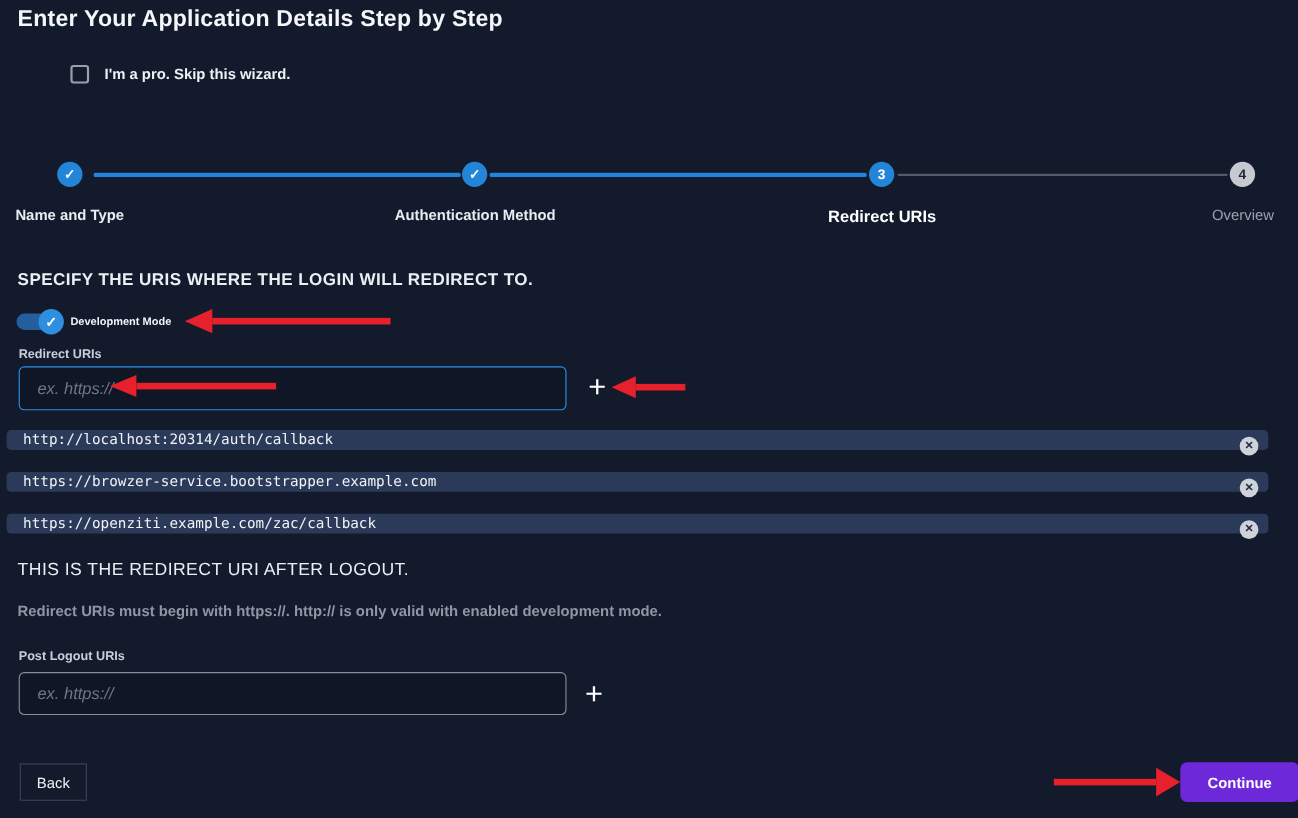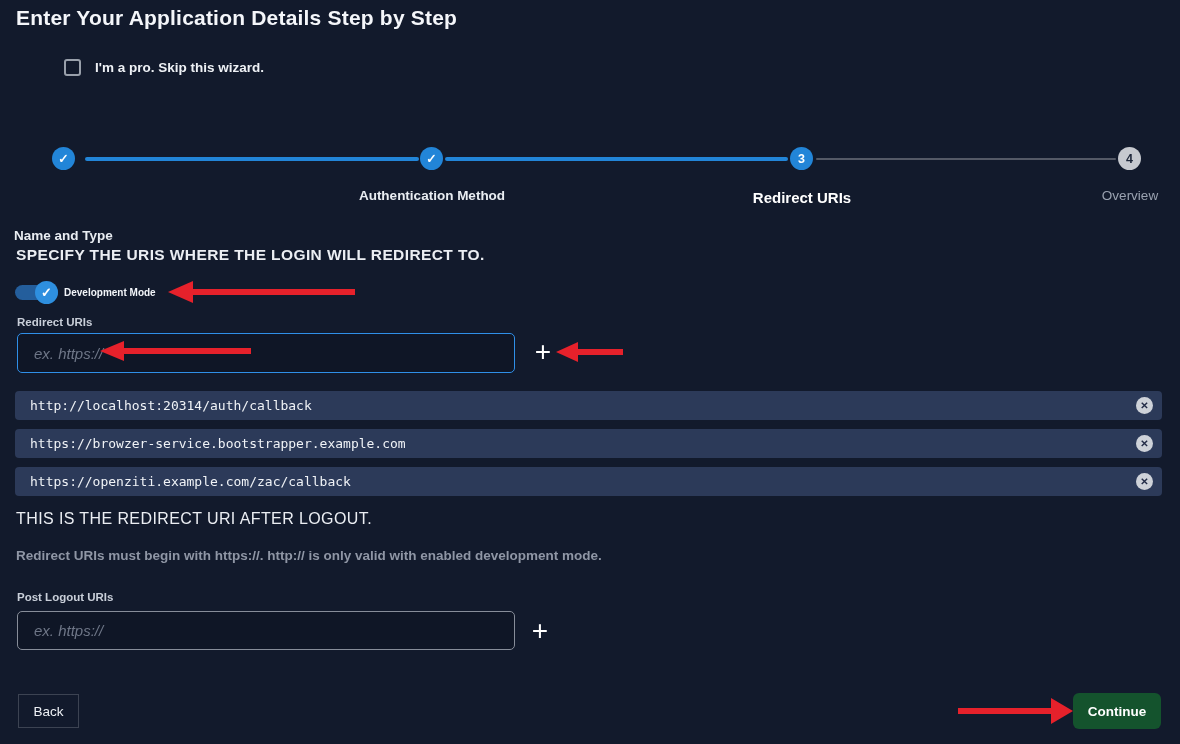--- a/index.html
+++ b/index.html
@@ -42,29 +42,29 @@
   
   .field-label{font-size:11.5px;font-weight:600;color:#c9cfd9;}
   .uri-input{position:absolute;left:17px;width:498px;height:40px;border-radius:5px;background:rgba(0,0,0,.12);
     color:#eef1f5;font-size:15px;padding:0 16px;outline:none;font-family:"Liberation Sans",sans-serif;}
   .uri-input::placeholder{color:#6e7687;font-style:italic;}
   .input-focused{border:1.5px solid #2f8fe8;}
   .input-plain{border:1px solid #878d99;}
   .plus{width:28px;text-align:center;font-size:28px;font-weight:300;color:#ffffff;cursor:pointer;line-height:36px;}
 
   
-  .chip{left:15px;width:1147px;height:29px;border-radius:4px;background:#2c3a59;display:flex;align-items:center;}
+  .chip{left:6px;width:1147px;height:18px;border-radius:4px;background:#2c3a59;display:flex;align-items:center;}
   .chip-text{padding-left:15px;font-family:"DejaVu Sans Mono",monospace;font-size:13px;color:#f0f3f7;white-space:nowrap;}
   .chip-close{position:absolute;right:9px;top:5.5px;width:17px;height:17px;border-radius:50%;background:#ced2d9;color:#232c47;
     display:flex;align-items:center;justify-content:center;font-size:10px;font-weight:bold;cursor:pointer;}
 
   
   .back-btn{left:18px;top:694px;width:61px;height:34px;border:1px solid rgba(255,255,255,.18);border-radius:0;
     background:transparent;color:#eef1f5;font-size:13.5px;display:flex;align-items:center;justify-content:center;cursor:pointer;}
-  .continue-btn{left:1073px;top:693px;width:88px;height:36px;border-radius:6px;background:#14532d;color:#fff;
+  .continue-btn{left:1073px;top:693px;width:108px;height:36px;border-radius:6px;background:#6d28d9;color:#fff;
     font-size:13.5px;font-weight:600;display:flex;align-items:center;justify-content:center;cursor:pointer;}
 
   
   .arrow{display:flex;align-items:center;pointer-events:none;}
   .arrow .tail{height:6.5px;background:#e6212b;}
   .head-left{width:0;height:0;border-top:11px solid transparent;border-bottom:11px solid transparent;border-right:25px solid #e6212b;}
   .head-right{width:0;height:0;border-top:13px solid transparent;border-bottom:13px solid transparent;border-left:22px solid #e6212b;}
 </style>
 </head>
 <body>
@@ -79,21 +79,21 @@
   </div>
 
   <div class="abs step-circle step-done" style="left:52px;">✓</div>
   <div class="abs step-line" style="left:85px;width:334px;"></div>
   <div class="abs step-circle step-done" style="left:420px;">✓</div>
   <div class="abs step-line" style="left:445px;width:343px;"></div>
   <div class="abs step-circle step-active" style="left:790px;">3</div>
   <div class="abs step-line step-line-gray" style="left:816px;width:300px;"></div>
   <div class="abs step-circle step-upcoming" style="left:1118px;">4</div>
 
-  <div class="abs step-label" style="left:14px;margin-top:40px;">Name and Type</div>
+  <div class="abs step-label" style="left:14px;">Name and Type</div>
   <div class="abs step-label step-label-center" style="left:432px;">Authentication Method</div>
   <div class="abs step-label step-label-center step-label-active" style="left:802px;">Redirect URIs</div>
   <div class="abs step-label step-label-center step-label-upcoming" style="left:1130px;">Overview</div>
 
   <div class="abs section-heading" style="top:246px;">SPECIFY THE URIS WHERE THE LOGIN WILL REDIRECT TO.</div>
 
   <div class="abs toggle-row">
     <div class="toggle">
       <div class="toggle-track"></div>
       <div class="toggle-thumb">✓</div>

